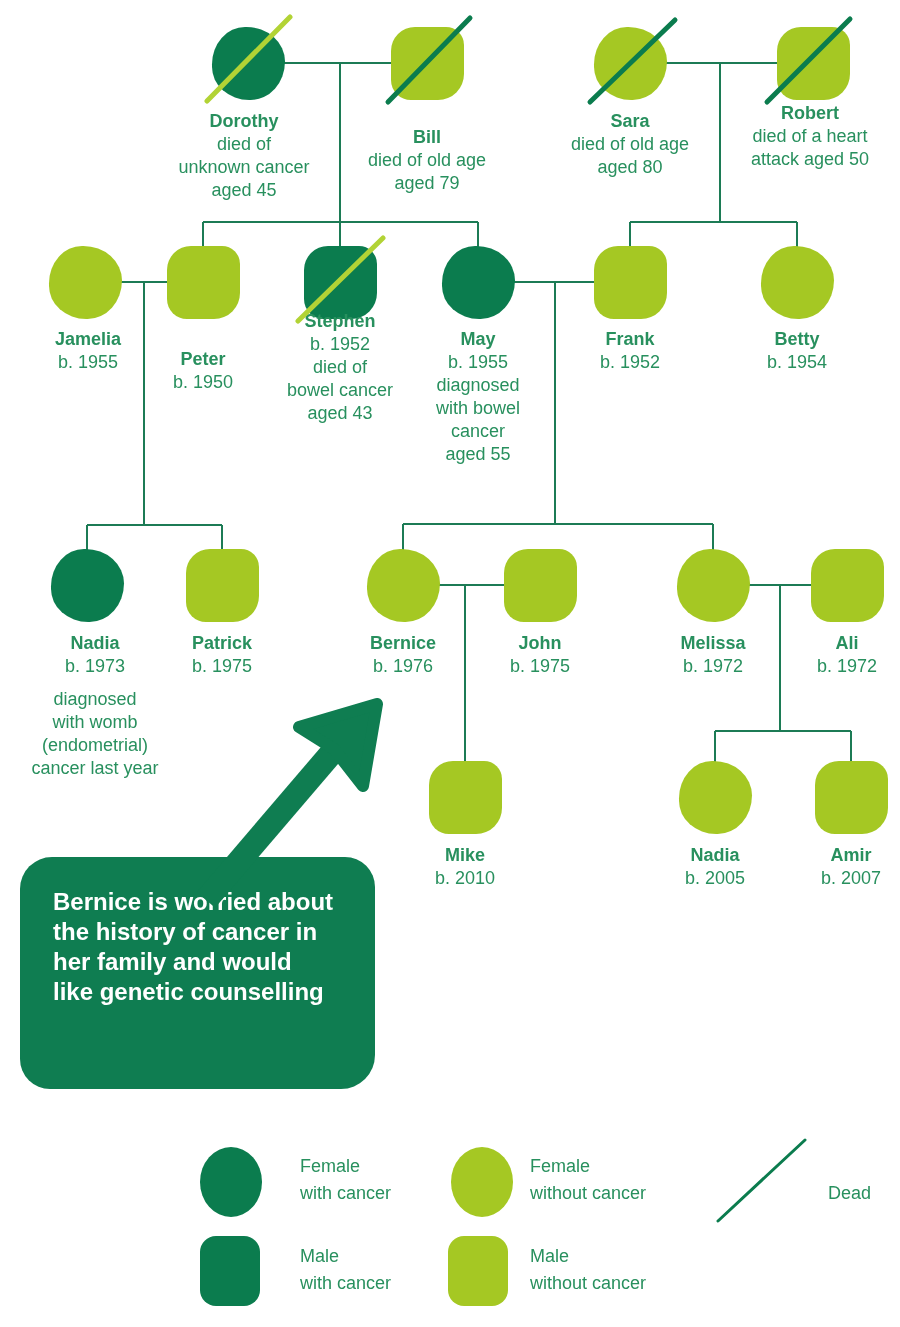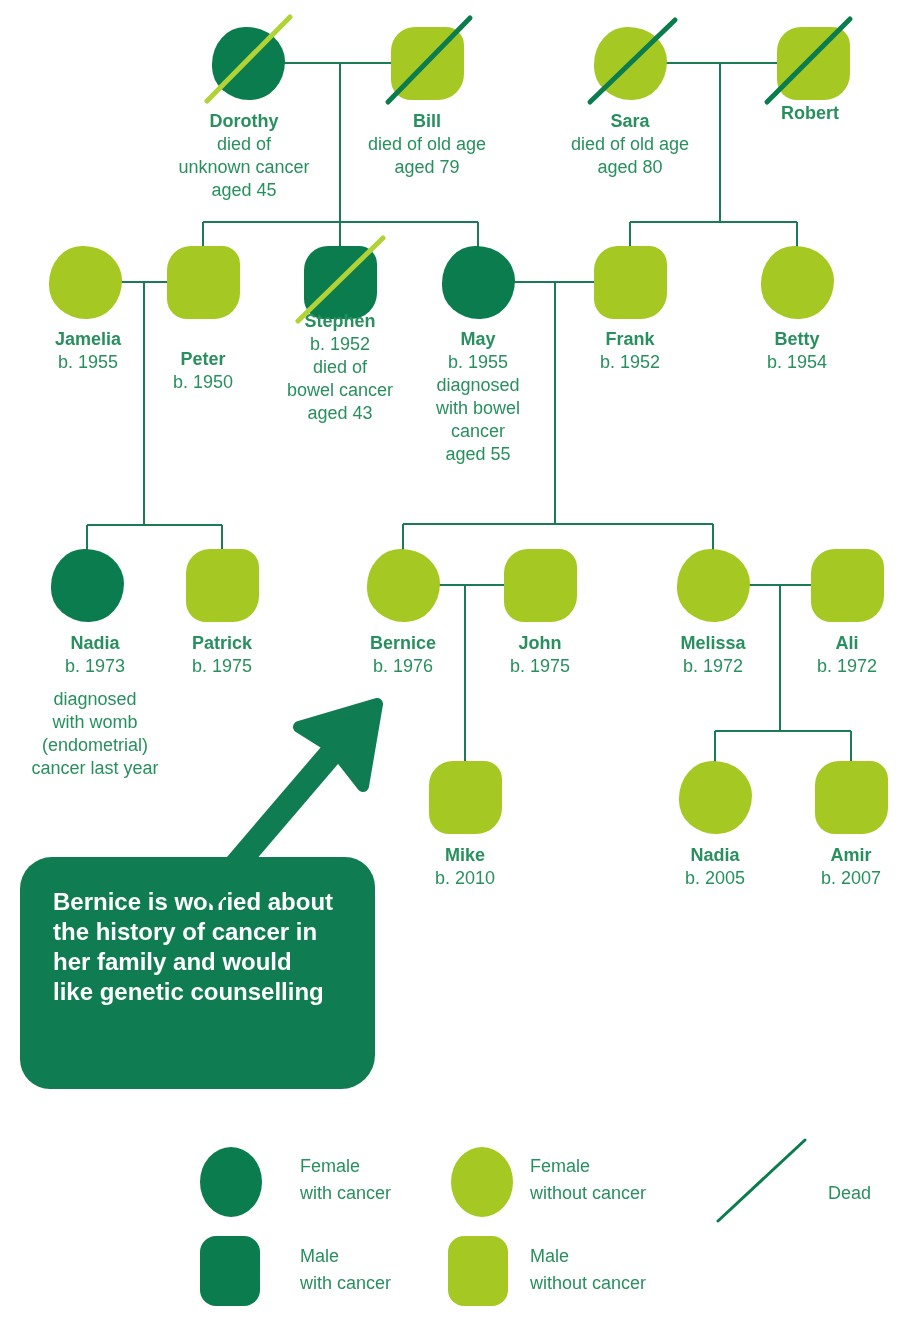--- a/index.html
+++ b/index.html
@@ -60,38 +60,40 @@
     <div class="shape female cancer" style="left:212px;top:27px"></div>
     <div class="label" style="left:159px;top:110px">
       <div class="pname">Dorothy</div>
       <div class="pdetails">died of
 unknown cancer
 aged 45</div>
     </div>
   </div>
   <div>
     <div class="shape male nocancer" style="left:391px;top:27px"></div>
-    <div class="label" style="left:342px;top:110px">
+    <div class="label" style="left:342px;top:126px">
       <div class="pname">Bill</div>
       <div class="pdetails">died of old age
 aged 79</div>
     </div>
   </div>
   <div>
     <div class="shape female nocancer" style="left:594px;top:27px"></div>
     <div class="label" style="left:545px;top:110px">
       <div class="pname">Sara</div>
       <div class="pdetails">died of old age
 aged 80</div>
     </div>
   </div>
   <div>
     <div class="shape male nocancer" style="left:777px;top:27px"></div>
     <div class="label" style="left:725px;top:102px">
       <div class="pname">Robert</div>
+      <div class="pdetails">died of a heart
+attack aged 50</div>
     </div>
   </div>
 
   <div>
     <div class="shape female nocancer" style="left:49px;top:246px"></div>
     <div class="label" style="left:3px;top:328px">
       <div class="pname">Jamelia</div>
       <div class="pdetails">b. 1955</div>
     </div>
   </div>

